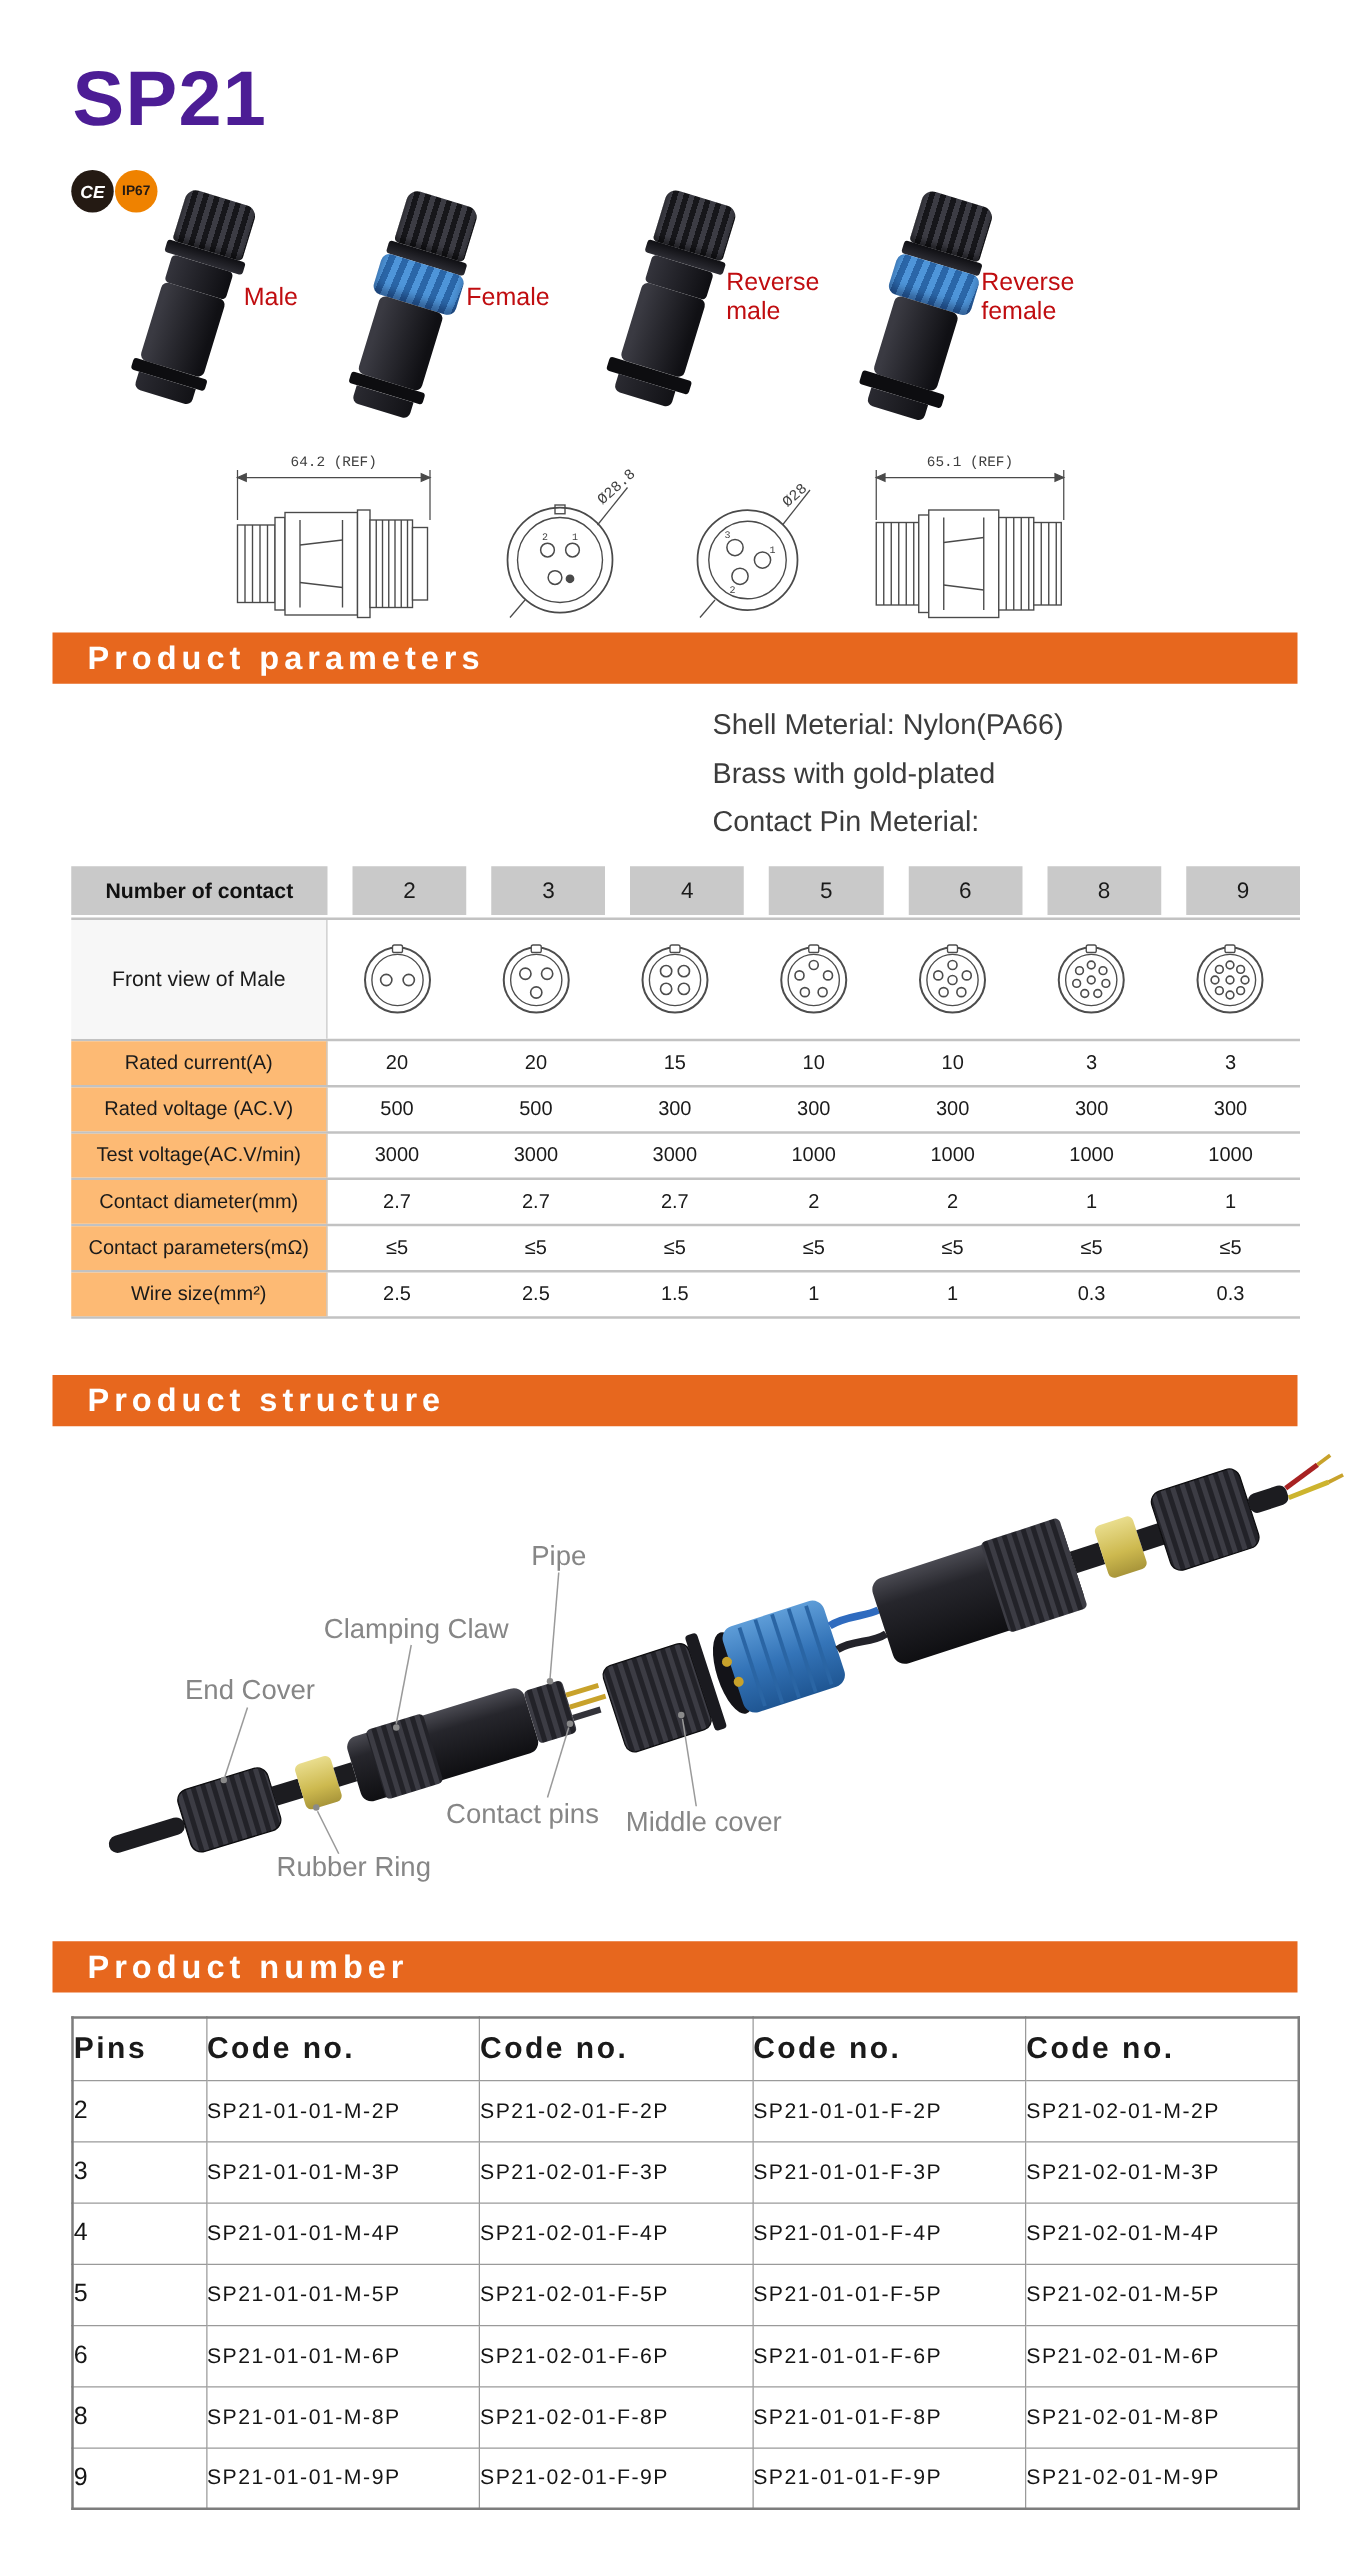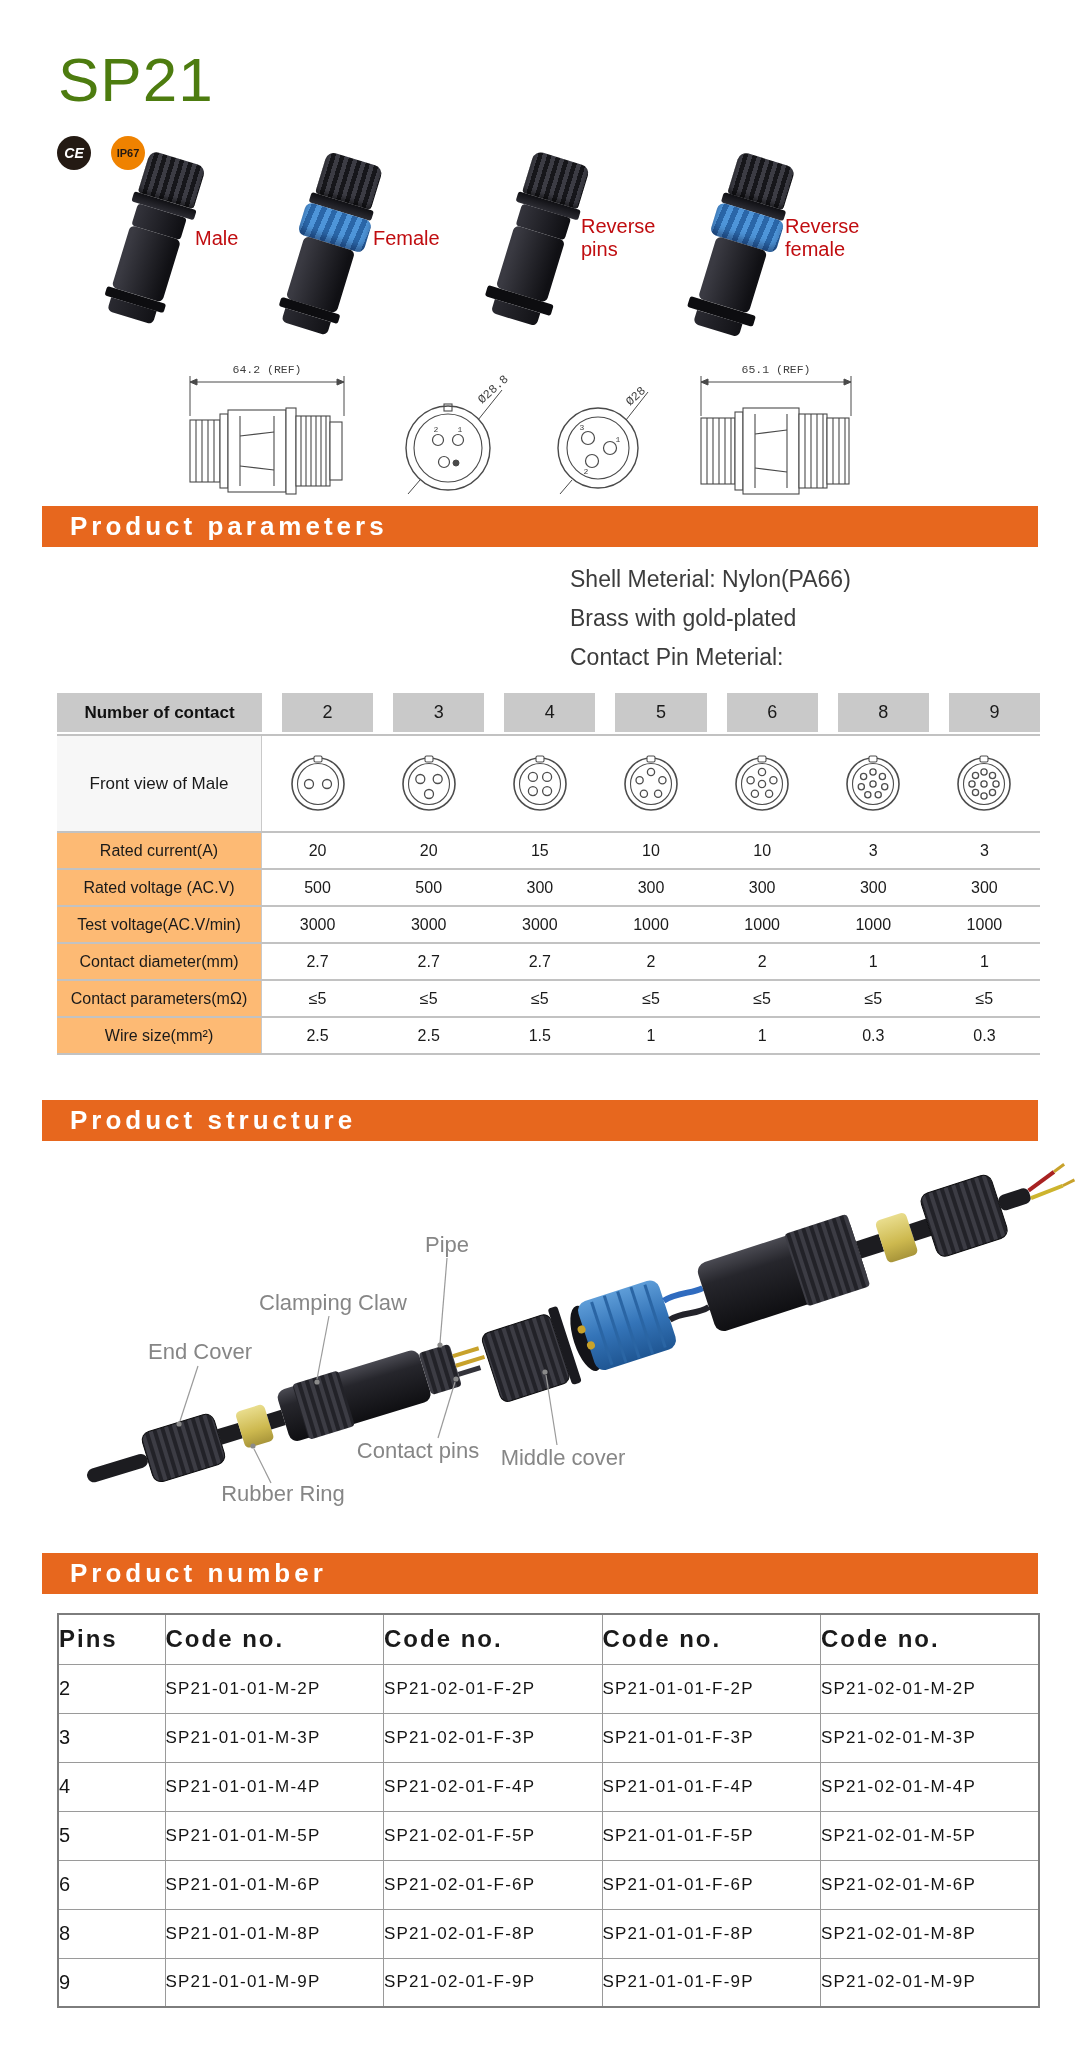--- a/index.html
+++ b/index.html
@@ -2,22 +2,22 @@
 <html style="--accent: #e7671e; --red: #c00d10; --badge-orange: #ef8200;"><head>
 <meta charset="utf-8">
 <title>SP21 Datasheet</title>
 <style>
   *{margin:0;padding:0;box-sizing:border-box}
   html,body{width:1080px;height:2056px;background:#fff;overflow:hidden}
   body{font-family:"Liberation Sans","DejaVu Sans",sans-serif;position:relative;color:#1a1a1a}
   .page{position:absolute;inset:0;background:#fff}
 
   
-  .title{position:absolute;left:58px;top:44px;font-size:62px;font-weight:400;letter-spacing:1px;color:#4d7c0f}
-  .badges{position:absolute;left:57px;top:136px;display:flex;gap:20px}
+  .title{position:absolute;left:58px;top:44px;font-size:62px;font-weight:700;letter-spacing:1px;color:#4c1d95}
+  .badges{position:absolute;left:57px;top:136px;display:flex;gap:1px}
   .badge{width:34px;height:34px;border-radius:50%;display:flex;align-items:center;justify-content:center;font-weight:bold}
   .badge.ce{background:#241a13;color:#fff;font-size:14px;font-style:italic}
   .badge.ip{background:var(--badge-orange,#ef8200);color:#241a13;font-size:11px}
 
   
   .variant{position:absolute;top:146px;width:170px;display:flex;align-items:center}
   .conn-wrap{height:178px;display:flex;align-items:flex-start;justify-content:center}
   .connector{display:flex;flex-direction:column;align-items:center;transform:rotate(17deg) scale(.88);transform-origin:50% 42%}
   .c-cap{width:66px;height:50px;border-radius:10px 10px 4px 4px;background:repeating-linear-gradient(90deg,#3c3c44 0 5px,#16161a 5px 10px);box-shadow:inset 0 -4px 6px rgba(0,0,0,.5)}
   .c-collar{width:74px;height:12px;background:linear-gradient(#0f0f13,#2c2c33);border-radius:3px}
@@ -111,21 +111,21 @@
     <div class="conn-wrap">
       <div class="connector reverse">
         <div class="c-cap"></div>
         <div class="c-collar"></div>
         <div class="c-ring"></div>
         <div class="c-body"></div>
         <div class="c-flange"></div>
         <div class="c-tip"></div>
       </div>
     </div>
-    <div class="vlabel">Reverse pins</div>
+    <div class="vlabel">Reverse male</div>
   </div>
   <div class="variant" style="left:707px">
     <div class="conn-wrap">
       <div class="connector female reverse">
         <div class="c-cap"></div>
         <div class="c-collar"></div>
         <div class="c-ring"></div>
         <div class="c-body"></div>
         <div class="c-flange"></div>
         <div class="c-tip"></div>

